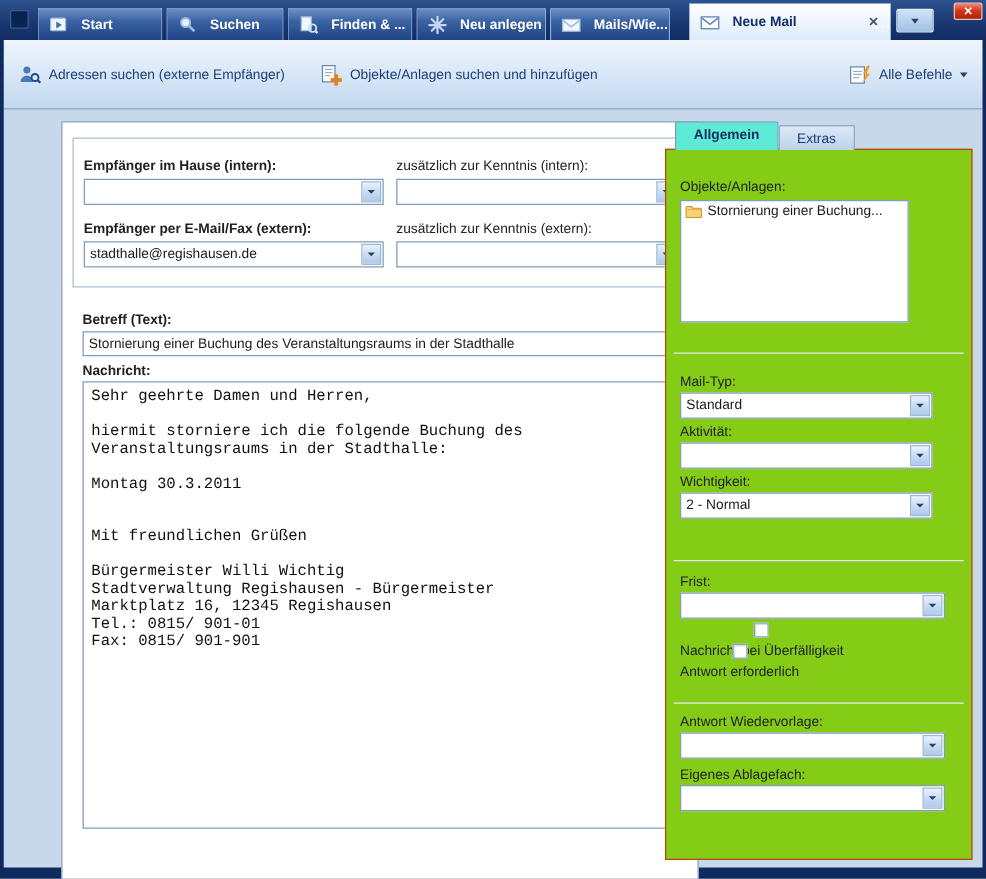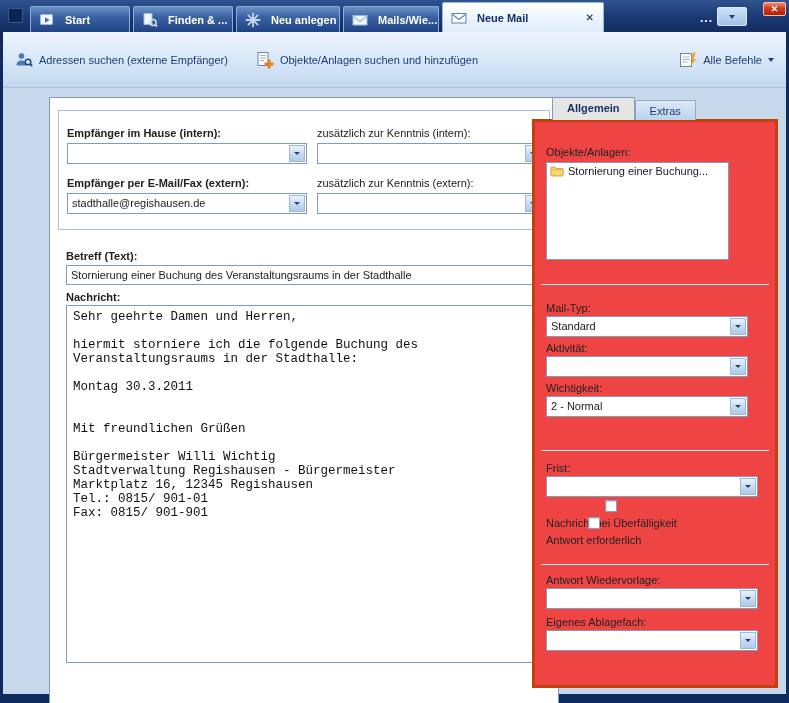--- a/index.html
+++ b/index.html
@@ -17,21 +17,21 @@
   .app-icon { position:absolute; left:8px; top:8px; width:15px; height:15px;
     background:#0b2350; border:1px solid #3b5a94; border-radius:2px; }
   .tabs-flex { position:absolute; left:30px; top:0; bottom:0; display:flex; align-items:flex-end; gap:3px; }
   .tab { height:26px; display:flex; align-items:center; gap:10px; padding:0 8px;
     border:1px solid #89abd8; border-bottom:none; border-radius:2px 2px 0 0;
     background:linear-gradient(180deg,#6b92c6 0%,#3a62a2 40%,#1f4384 100%);
     color:#fff; font-weight:bold; white-space:nowrap; overflow:hidden; cursor:pointer; }
   .tab.t1{width:100px}.tab.t2{width:94px}.tab.t3{width:100px}.tab.t4{width:104px}.tab.t5{width:96px}
   .tab.active { height:30px; width:162px;
     background:linear-gradient(180deg,#ffffff 0%,#ecf4fc 55%,#ddecfa 100%);
-    color:#13306a; border-color:#9ab8dd; }
+    color:#13306a; border-color:#9ab8dd;margin-left:12px; }
   .ticon { width:16px; height:16px; flex:0 0 auto; }
   .ticon svg { display:block; }
   .tabclose { margin-left:auto; color:#44546a; font-size:10px; font-weight:bold; cursor:pointer; padding:0 1px; }
   .overflow-dots { position:absolute; right:76px; top:11px; color:#fff; font-weight:bold; font-size:12px; letter-spacing:1px; }
   .overflow-btn { position:absolute; right:42px; top:7px; width:30px; height:19px;
     background:linear-gradient(180deg,#cfe2f6,#9fc2e8); border:1px solid #dde9f7; border-radius:2px;
     display:flex; align-items:center; justify-content:center; cursor:pointer; }
   .win-close { position:absolute; right:3px; top:2px; width:23px; height:14px;
     background:linear-gradient(180deg,#f08a72,#d13a1c 45%,#b01f05);
     border:1px solid #f3c0ae; border-radius:2px;
@@ -72,24 +72,24 @@
   .message { position:absolute; left:16px; top:207px; width:477px; height:358px;
     border:1px solid #7f9db9; background:#fff; resize:none; outline:none;
     font-family:"Liberation Mono","DejaVu Sans Mono",monospace;
     font-size:12.5px; line-height:14px; padding:4px 6px; color:#111; }
 
   
   .panel-right-wrap { position:absolute; left:529px; top:9px; width:246px; height:591px; }
   .side-tabs { position:absolute; top:0; left:8px; display:flex; z-index:2; }
   .side-tab { font-size:11px; padding:4px 14px 0; border:1px solid #7e9cc0; border-bottom:none;
     border-radius:2px 2px 0 0; cursor:pointer; white-space:nowrap; }
-  .side-tab.active { background:#e5e5e5; font-weight:bold; color:#14305f; height:23px; position:relative; z-index:3;margin-left:12px; }
+  .side-tab.active { background:#5eead4; font-weight:bold; color:#14305f; height:23px; position:relative; z-index:3; }
   .side-tab.inactive { background:linear-gradient(180deg,#dce9f7,#bcd3ea); color:#1c3e75;
     height:20px; margin-top:3px; border-color:#8fa9c6; }
-  .side-box { position:absolute; top:22px; left:0; right:0; bottom:0; background:#ef4444; border:3px solid #c2410c; }
+  .side-box { position:absolute; top:22px; left:0; right:0; bottom:0; background:#84cc16; border:1px solid #c2410c; }
 
   .listbox { position:absolute; left:11px; top:40px; width:183px; height:98px;
     border:1px solid #7f9db9; background:#fff; overflow:hidden; }
   .list-item { display:flex; align-items:center; gap:4px; padding:2px 3px; cursor:pointer; }
   .litext { font-size:11px; white-space:nowrap; overflow:hidden; }
   .ficon { width:14px; height:12px; flex:0 0 auto; }
   .ficon svg { display:block; }
 
   .sep { position:absolute; left:6px; right:6px; height:1px; background:#e2eaf3; }
 
@@ -106,20 +106,29 @@
 
   <div class="tabs-flex">
     <div class="tab t1">
       <span class="ticon">
           <svg viewBox="0 0 16 16" width="16" height="16">
             <rect x="1.5" y="2.5" width="12" height="10" rx="1" fill="#f2f7fd" stroke="#9db9dd"></rect>
             <path d="M6 5.2l4.5 2.8L6 10.8z" fill="#3f6cae"></path>
           </svg>
         </span>
       <span>Start</span>
+    </div>
+    <div class="tab t2">
+      <span class="ticon">
+          <svg viewBox="0 0 16 16" width="16" height="16">
+            <circle cx="6.5" cy="6" r="3.6" fill="#eaf1fa" stroke="#9db9dd" stroke-width="1.6"></circle>
+            <line x1="9.2" y1="8.8" x2="13.5" y2="13" stroke="#9db9dd" stroke-width="2"></line>
+          </svg>
+        </span>
+      <span>Suchen</span>
     </div>
     <div class="tab t3">
       <span class="ticon">
           <svg viewBox="0 0 16 16" width="16" height="16">
             <rect x="2" y="1.5" width="8" height="11" fill="#f2f7fd" stroke="#9db9dd"></rect>
             <circle cx="11" cy="10.5" r="3" fill="none" stroke="#cfdff2" stroke-width="1.5"></circle>
             <line x1="13" y1="12.5" x2="15" y2="14.5" stroke="#cfdff2" stroke-width="1.8"></line>
           </svg>
         </span>
       <span>Finden &amp; ...</span>

